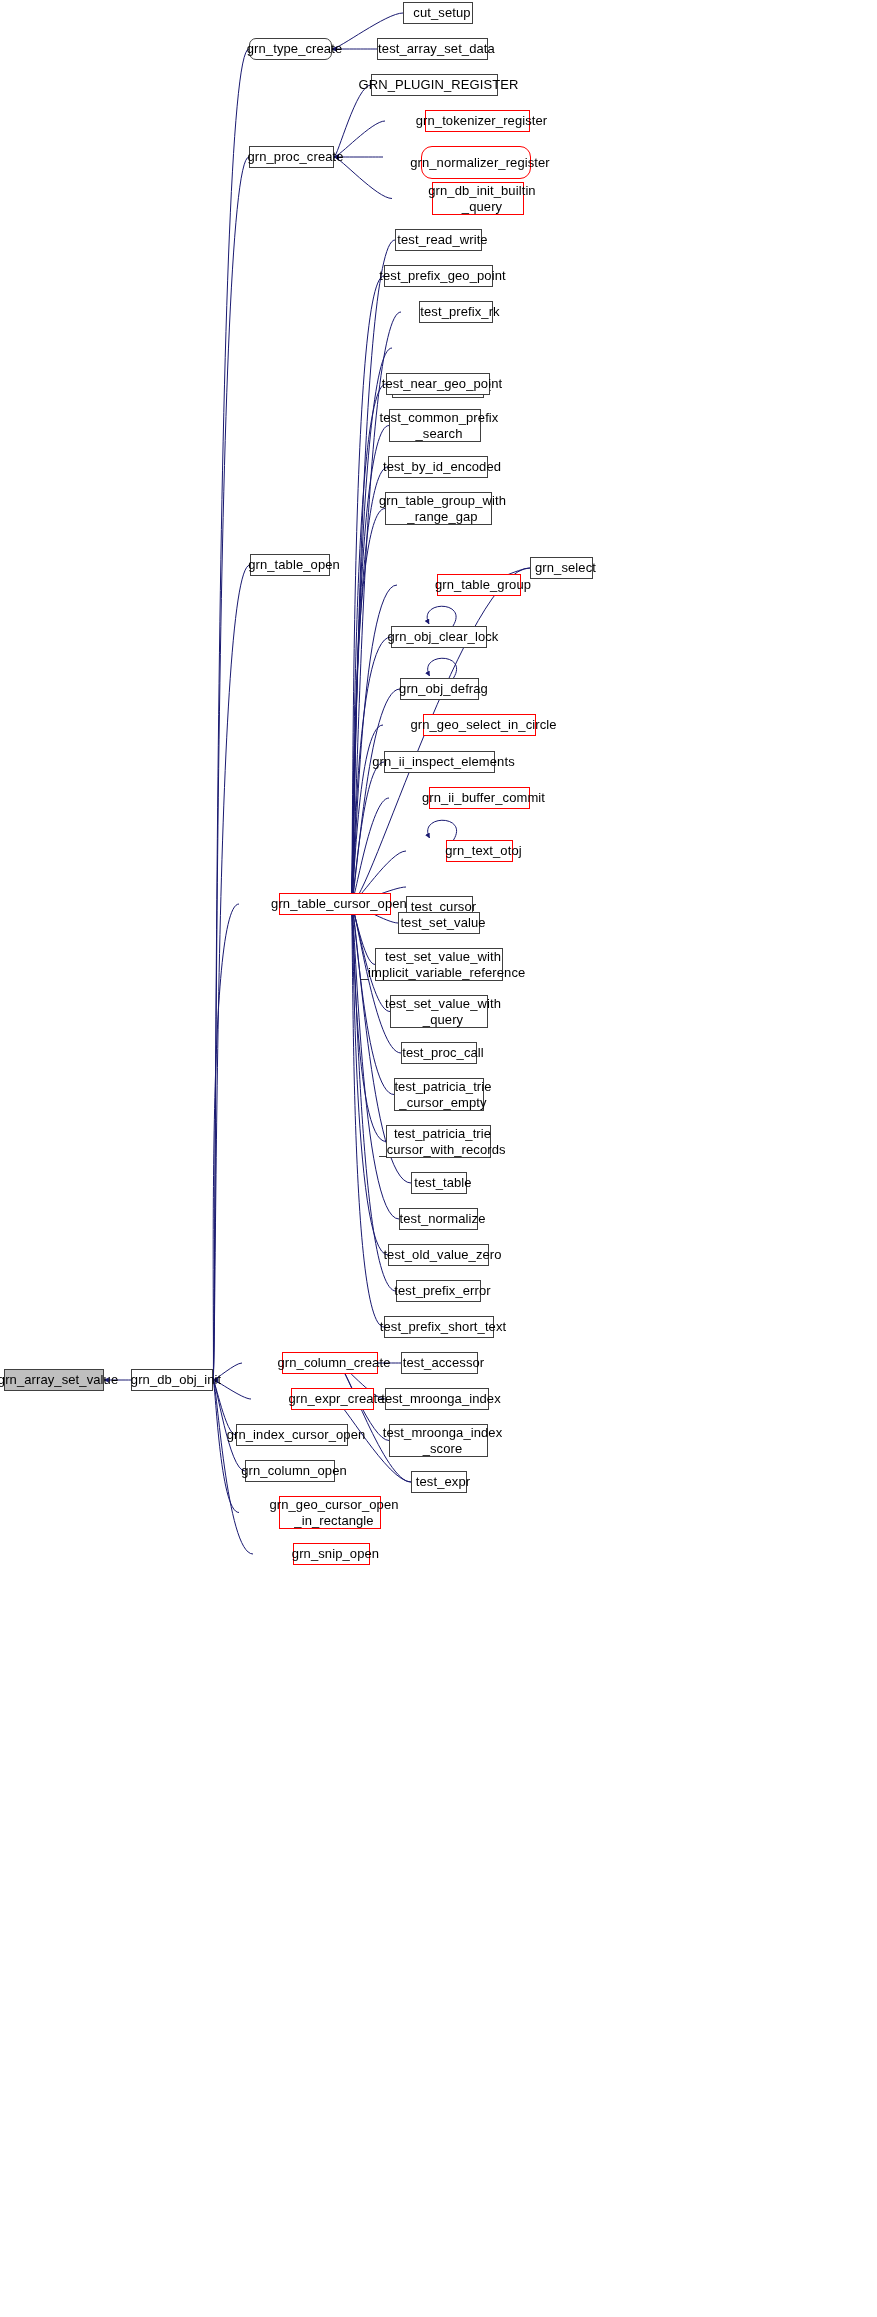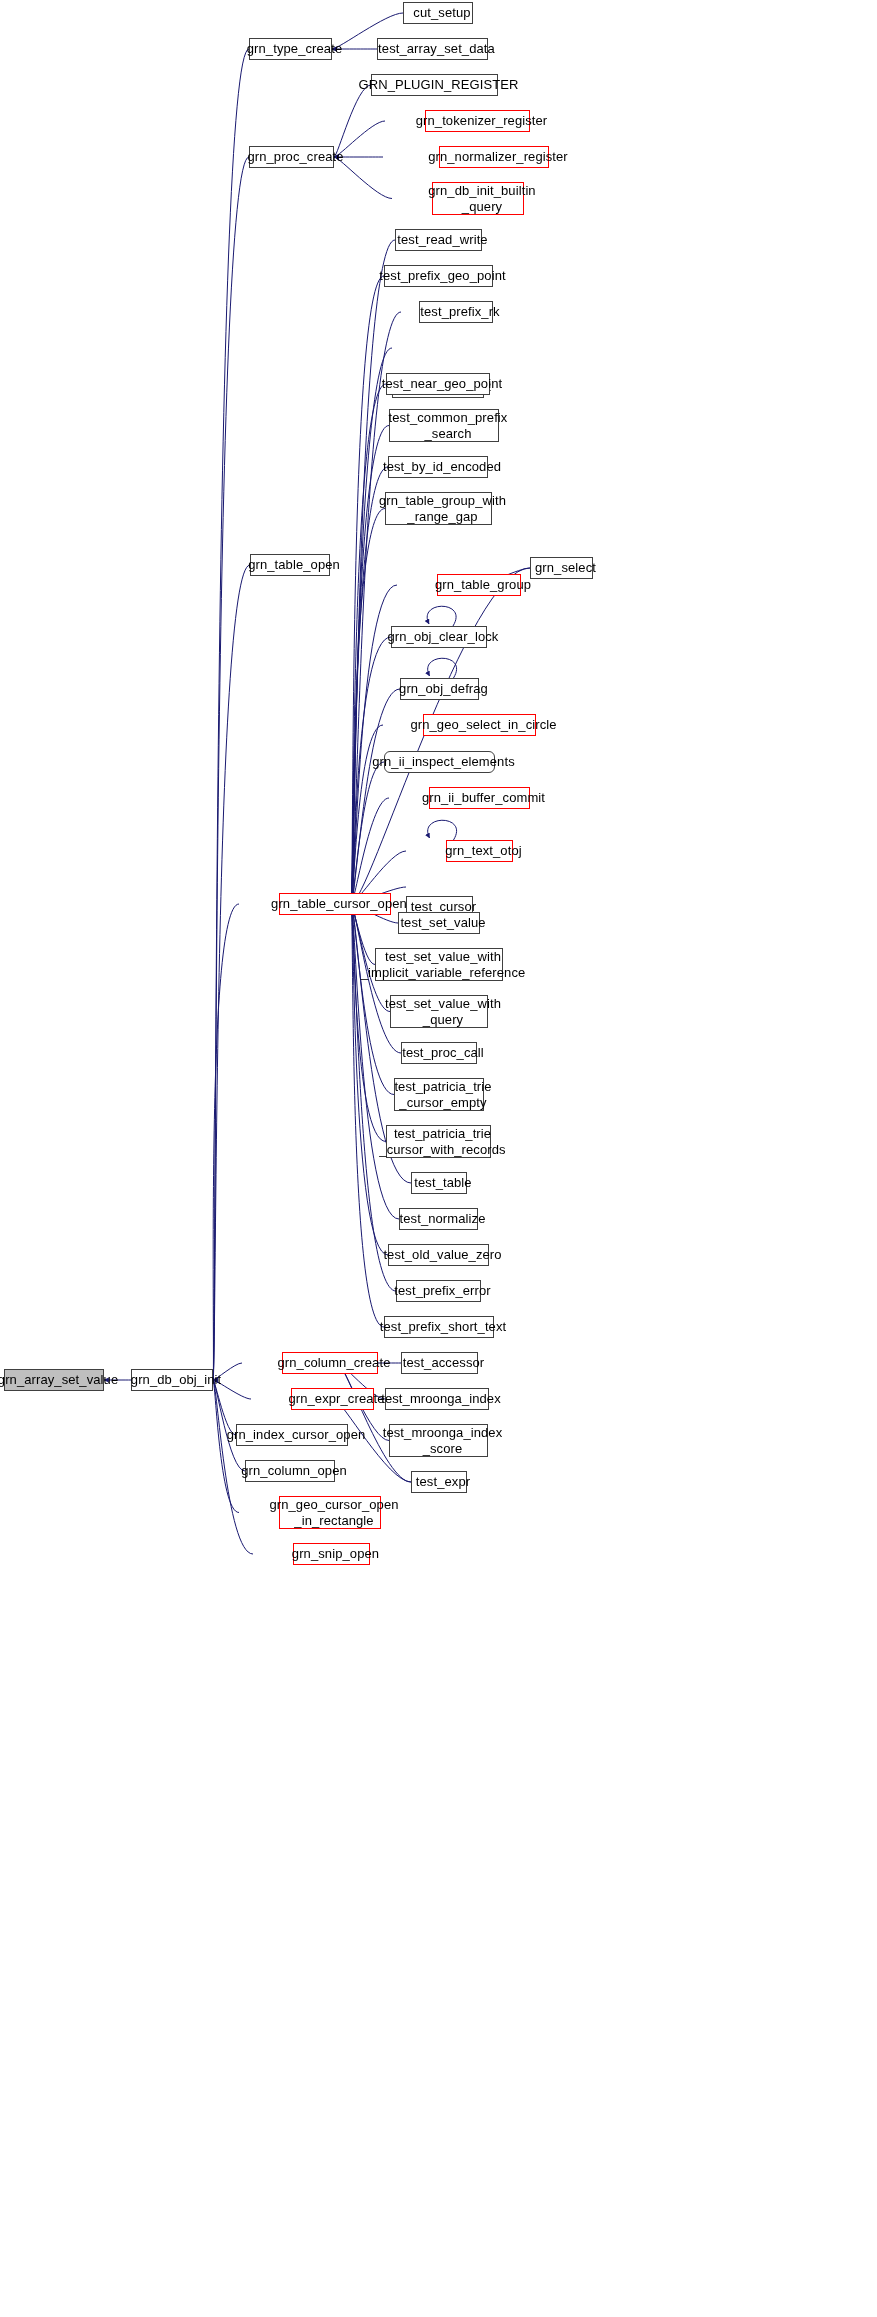--- a/index.html
+++ b/index.html
@@ -99,45 +99,45 @@
         <path d="M 242 1363 C 234.8675 1363, 215.9 1380, 213 1380" fill="none" stroke="#191970" stroke-width="1" marker-end="url(#arrow)"></path>
         <path d="M 251 1399 C 242.0225 1399, 216.8 1380, 213 1380" fill="none" stroke="#191970" stroke-width="1" marker-end="url(#arrow)"></path>
         <path d="M 236 1435 C 225.6725 1435, 215.3 1380, 213 1380" fill="none" stroke="#191970" stroke-width="1" marker-end="url(#arrow)"></path>
         <path d="M 245 1471 C 229.0025 1471, 216.2 1380, 213 1380" fill="none" stroke="#191970" stroke-width="1" marker-end="url(#arrow)"></path>
         <path d="M 239 1512.5 C 219.41375 1512.5, 215.6 1380, 213 1380" fill="none" stroke="#191970" stroke-width="1" marker-end="url(#arrow)"></path>
         <path d="M 253 1554 C 226.22500000000002 1554, 217 1380, 213 1380" fill="none" stroke="#191970" stroke-width="1" marker-end="url(#arrow)"></path>
       </g>
   </svg>
   <div id="node-layer">
       <div class="node" style="left: 403px; top: 2px; width: 70px; height: 22px;">cut_setup</div>
-      <div class="node" style="left: 249px; top: 38px; width: 83px; height: 22px;">grn_type_create</div>
+      <div class="node" style="left: 249px; top: 38px; width: 83px; height: 22px; border-radius: 7px;">grn_type_create</div>
       <div class="node" style="left: 377px; top: 38px; width: 111px; height: 22px;">test_array_set_data</div>
       <div class="node" style="left: 371px; top: 74px; width: 127px; height: 22px;">GRN_PLUGIN_REGISTER</div>
       <div class="node red" style="left: 385px; top: 110px; width: 105px; height: 22px;">grn_tokenizer_register</div>
       <div class="node" style="left: 249px; top: 146px; width: 85px; height: 22px;">grn_proc_create</div>
-      <div class="node red" style="left: 399px; top: 146px; width: 110px; height: 22px;">grn_normalizer_register</div>
+      <div class="node red" style="left: 381px; top: 146px; width: 110px; height: 33px; border-radius: 11px;">grn_normalizer_register</div>
       <div class="node red" style="left: 392px; top: 182px; width: 92px; height: 33px;">grn_db_init_builtin
 _query</div>
       <div class="node" style="left: 395px; top: 229px; width: 87px; height: 22px;">test_read_write</div>
       <div class="node" style="left: 384px; top: 265px; width: 109px; height: 22px;">test_prefix_geo_point</div>
       <div class="node" style="left: 419px; top: 301px; width: 74px; height: 22px;">test_prefix_rk</div>
       <div class="node" style="left: 392px; top: 337px; width: 92px; height: 22px; margin-top: 39px;">test_near_uint32</div>
       <div class="node" style="left: 386px; top: 373px; width: 104px; height: 22px;">test_near_geo_point</div>
-      <div class="node" style="left: 389px; top: 409px; width: 110px; height: 33px;">test_common_prefix
+      <div class="node" style="left: 389px; top: 409px; width: 92px; height: 33px;">test_common_prefix
 _search</div>
       <div class="node" style="left: 388px; top: 456px; width: 100px; height: 22px;">test_by_id_encoded</div>
       <div class="node" style="left: 385px; top: 492px; width: 107px; height: 33px;">grn_table_group_with
 _range_gap</div>
       <div class="node" style="left: 250px; top: 554px; width: 80px; height: 22px;">grn_table_open</div>
       <div class="node" style="left: 530px; top: 557px; width: 63px; height: 22px;">grn_select</div>
       <div class="node red" style="left: 397px; top: 574px; width: 84px; height: 22px;">grn_table_group</div>
       <div class="node" style="left: 391px; top: 626px; width: 96px; height: 22px;">grn_obj_clear_lock</div>
       <div class="node" style="left: 400px; top: 678px; width: 79px; height: 22px;">grn_obj_defrag</div>
       <div class="node red" style="left: 383px; top: 714px; width: 113px; height: 22px;">grn_geo_select_in_circle</div>
-      <div class="node" style="left: 384px; top: 751px; width: 111px; height: 22px; border-radius: 6px;">grn_ii_inspect_elements</div>
+      <div class="node" style="left: 384px; top: 751px; width: 111px; height: 22px;">grn_ii_inspect_elements</div>
       <div class="node red" style="left: 389px; top: 787px; width: 101px; height: 22px;">grn_ii_buffer_commit</div>
       <div class="node red" style="left: 406px; top: 840px; width: 67px; height: 22px;">grn_text_otoj</div>
       <div class="node" style="left: 406px; top: 876px; width: 67px; height: 22px; margin-top: 20px;">test_cursor</div>
       <div class="node red" style="left: 239px; top: 893px; width: 112px; height: 22px;">grn_table_cursor_open</div>
       <div class="node" style="left: 398px; top: 912px; width: 82px; height: 22px;">test_set_value</div>
       <div class="node" style="left: 375px; top: 948px; width: 128px; height: 33px;">test_set_value_with
 _implicit_variable_reference</div>
       <div class="node" style="left: 390px; top: 995px; width: 98px; height: 33px;">test_set_value_with
 _query</div>
       <div class="node" style="left: 401px; top: 1042px; width: 76px; height: 22px;">test_proc_call</div>

